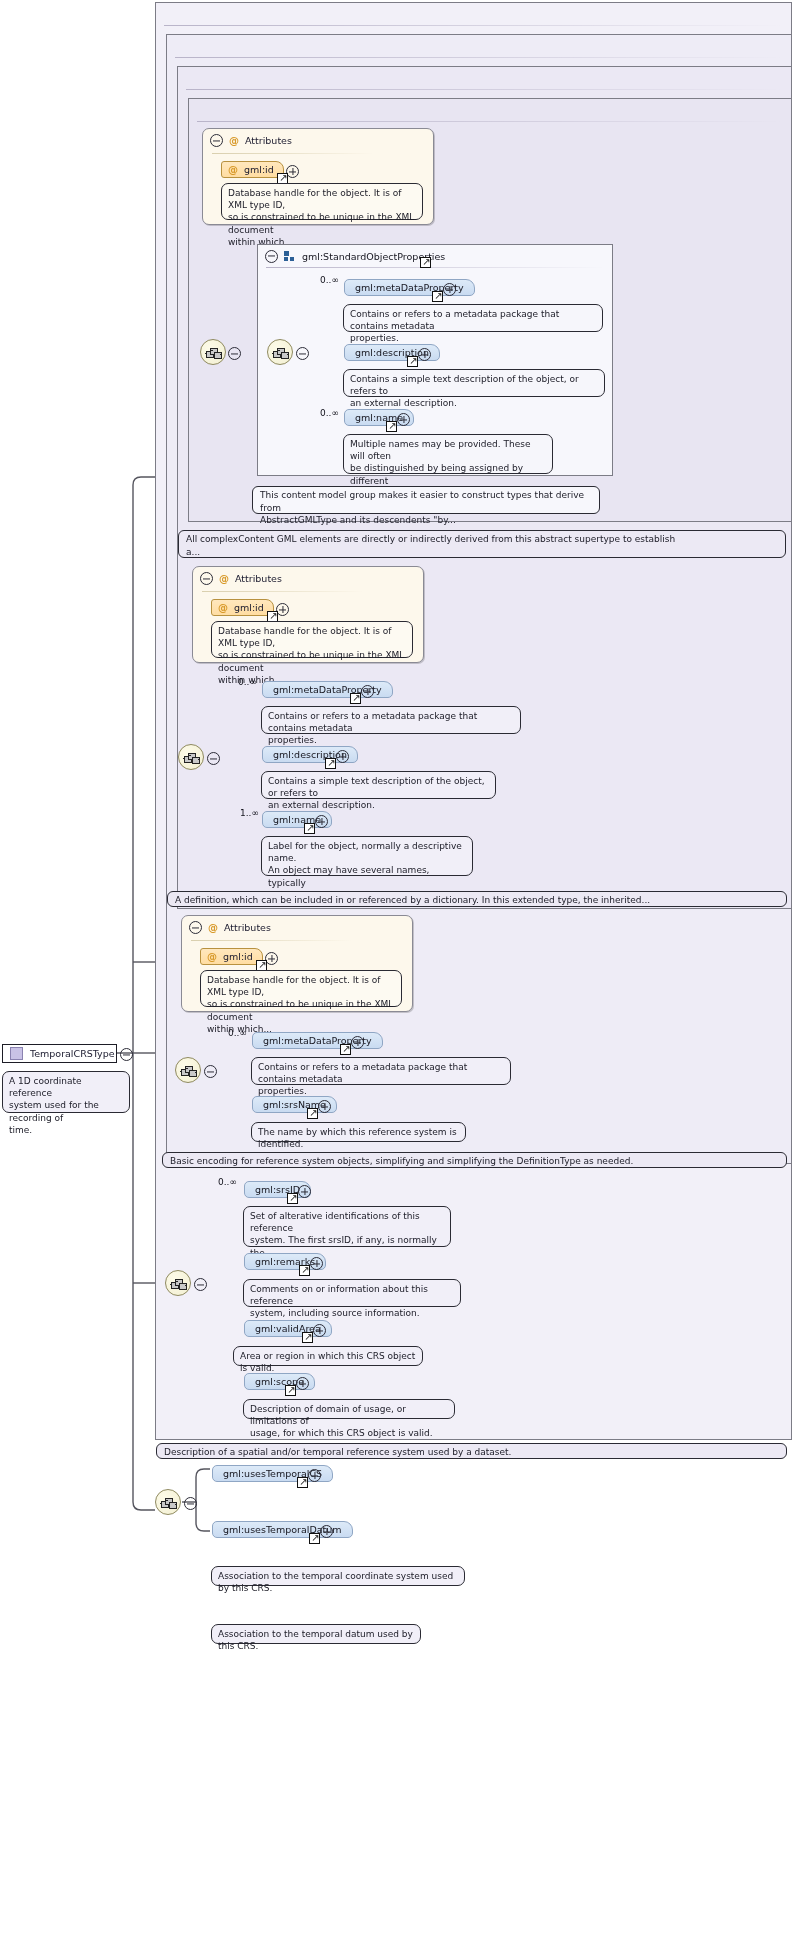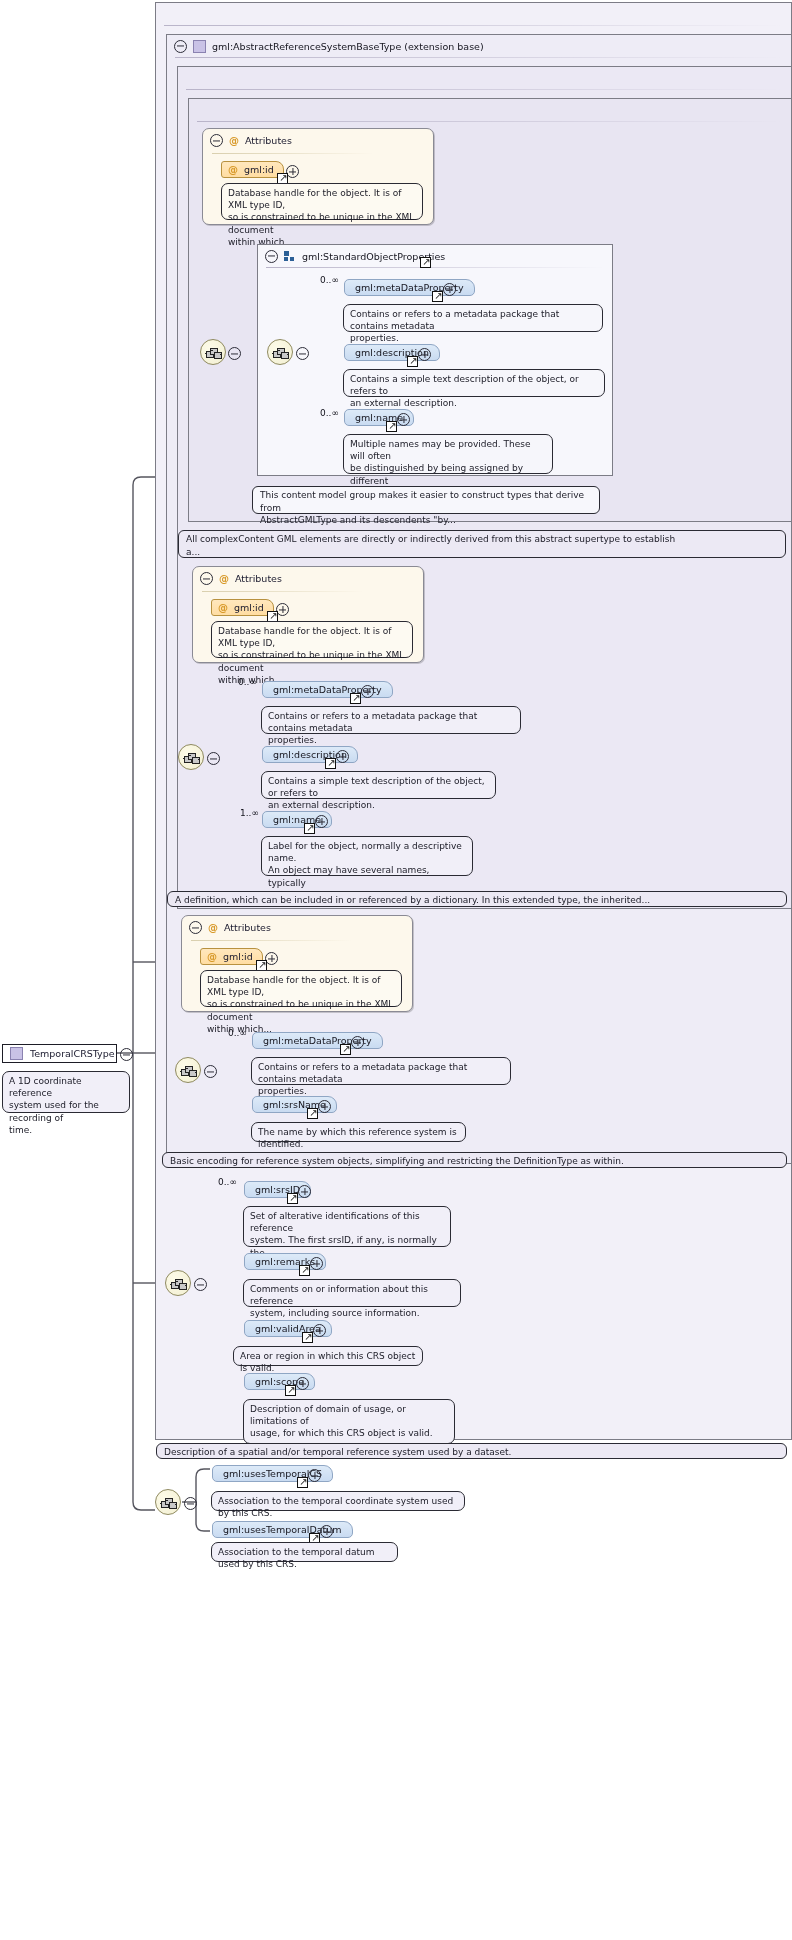--- a/index.html
+++ b/index.html
@@ -130,25 +130,20 @@
     <path d="M196,1502 L196,1477 Q196,1469 204,1469 L210,1469" stroke="#55555e" stroke-width="1.4"></path>
     <path d="M196,1502 L196,1523 Q196,1531 204,1531 L210,1531" stroke="#55555e" stroke-width="1.4"></path>
   </g>
 </svg>
 
 <div class="panel p1" style="left:155px;top:2px;width:637px;height:1438px;">
   <div class="panel-rule"></div>
 </div>
 
 <div class="panel p2" style="left:166px;top:34px;width:626px;height:1130px;">
-  <div class="panel-hd">
-    <span class="cmin"></span>
-    <span class="tybox"></span>
-    <span class="ttl">gml:AbstractReferenceSystemBaseType (extension base)</span>
-  </div>
   <div class="panel-rule"></div>
 </div>
 
 <div class="panel p3" style="left:177px;top:66px;width:615px;height:843px;">
   <div class="panel-rule"></div>
 </div>
 
 <div class="panel p4" style="left:188px;top:98px;width:604px;height:424px;">
   <div class="panel-rule"></div>
 </div>
@@ -340,21 +335,21 @@
 <div class="doc" style="left:251px;top:1057px;width:260px;height:28px;">Contains or refers to a metadata package that contains metadata
 properties.</div>
 
 <div class="elpill" style="left:252px;top:1096px;">
   <span>gml:srsName</span>
 </div>
 <span class="cplus" style="position:absolute;left:318px;top:1100px;"></span>
 <span class="lnk" style="left:307px;top:1108px;"></span>
 <div class="doc" style="left:251px;top:1122px;width:215px;height:16px;">The name by which this reference system is identified.</div>
 
-<div class="band" style="left:162px;top:1152px;width:625px;height:16px;">Basic encoding for reference system objects, simplifying and restricting the DefinitionType as within.</div>
+<div class="band" style="left:162px;top:1152px;width:625px;height:16px;">Basic encoding for reference system objects, simplifying and simplifying the DefinitionType as needed.</div>
 
 <div class="seq" style="left:165px;top:1270px;">
   <span class="g">
       <b class="b1"></b>
       <b class="b2"></b>
       <b class="b3"></b>
       <i class="l1"></i>
       <i class="l2"></i>
       <i class="l3"></i>
     </span>
@@ -384,21 +379,21 @@
 </div>
 <span class="cplus" style="position:absolute;left:313px;top:1324px;"></span>
 <span class="lnk" style="left:302px;top:1332px;"></span>
 <div class="doc" style="left:233px;top:1346px;width:190px;height:16px;">Area or region in which this CRS object is valid.</div>
 
 <div class="elpill" style="left:244px;top:1373px;">
   <span>gml:scope</span>
 </div>
 <span class="cplus" style="position:absolute;left:296px;top:1377px;"></span>
 <span class="lnk" style="left:285px;top:1385px;"></span>
-<div class="doc" style="left:243px;top:1399px;width:212px;height:45px;">Description of domain of usage, or limitations of
+<div class="doc" style="left:243px;top:1399px;width:212px;height:20px;">Description of domain of usage, or limitations of
 usage, for which this CRS object is valid.</div>
 
 <div class="band" style="left:156px;top:1443px;width:631px;height:16px;">Description of a spatial and/or temporal reference system used by a dataset.</div>
 
 <div class="rootbox" style="left:2px;top:1044px;width:115px;height:19px;">
   <span class="tybox"></span>
   <span>TemporalCRSType</span>
 </div>
 <span class="cmin" style="position:absolute;left:120px;top:1048px;"></span>
 <div class="doc" style="left:2px;top:1071px;width:128px;height:42px;">A 1D coordinate reference
@@ -415,20 +410,20 @@
       <i class="l3"></i>
     </span>
 </div>
 <span class="cmin" style="position:absolute;left:184px;top:1497px;"></span>
 
 <div class="elpill" style="left:212px;top:1465px;">
   <span>gml:usesTemporalCS</span>
 </div>
 <span class="cplus" style="position:absolute;left:308px;top:1469px;"></span>
 <span class="lnk" style="left:297px;top:1477px;"></span>
-<div class="doc" style="left:211px;top:1491px;width:254px;height:16px;">Association to the temporal coordinate system used by this CRS.</div>
+<div class="doc" style="left:211px;top:1566px;width:254px;height:16px;">Association to the temporal coordinate system used by this CRS.</div>
 
 <div class="elpill" style="left:212px;top:1521px;">
   <span>gml:usesTemporalDatum</span>
 </div>
 <span class="cplus" style="position:absolute;left:320px;top:1525px;"></span>
 <span class="lnk" style="left:309px;top:1533px;"></span>
-<div class="doc" style="left:211px;top:1542px;width:187px;height:16px;">Association to the temporal datum used by this CRS.</div>
+<div class="doc" style="left:211px;top:1624px;width:210px;height:16px;">Association to the temporal datum used by this CRS.</div>
 
 </body></html>

